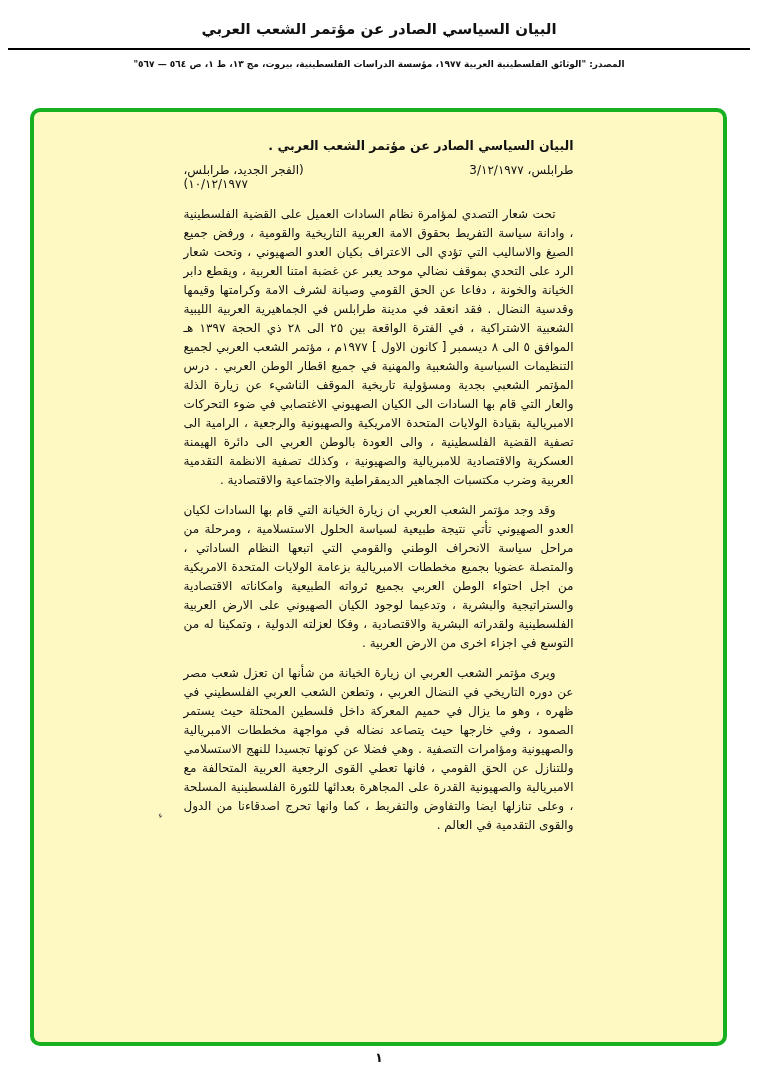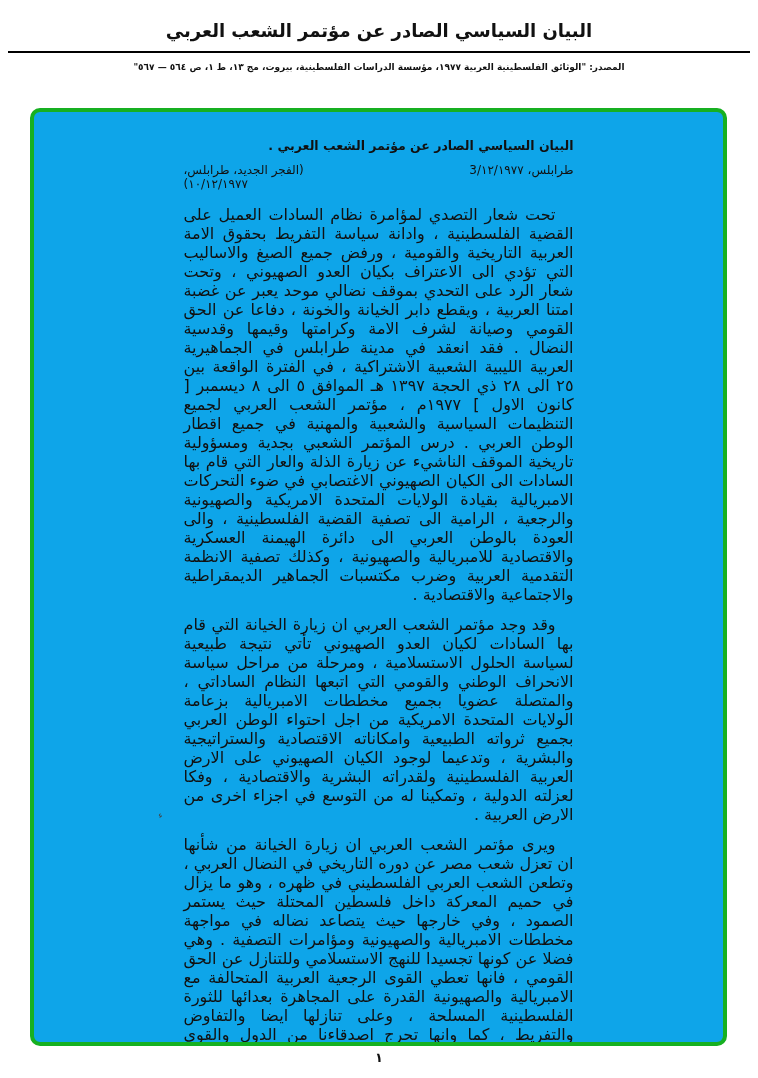--- a/index.html
+++ b/index.html
@@ -11,21 +11,21 @@
     background: #ffffff;
     margin: 0 auto;
     font-family: "DejaVu Sans", "Liberation Sans", sans-serif;
     color: #111111;
     overflow: hidden;
   }
   .hdr { padding-top: 20px; }
   .hdr-title {
     direction: rtl;
     text-align: center;
-    font-size: 18px;
+    font-size: 15px;
     font-weight: bold;
     margin: 0;
   }
   .hdr-rule {
     border: none;
     border-top: 2px solid #000000;
     margin: 10px 8px 9px 8px;
   }
   .src-line {
     direction: rtl;
@@ -36,21 +36,21 @@
   }
   .frame {
     position: absolute;
     left: 30px;
     top: 108px;
     width: 697px;
     height: 938px;
     border: 4px solid var(--frame-green, #17b021);
     border-radius: 10px;
     overflow: hidden;
-    background: #0ea5e9;
+    background: #fef9c3;
   }
   .doc {
     direction: rtl;
     width: 390px;
     margin: 26px auto 0 auto;
     text-align: justify;
   }
   .doc-title {
     font-size: 12.5px;
     font-weight: bold;
@@ -59,21 +59,21 @@
   }
   .dateline {
     display: flex;
     justify-content: space-between;
     align-items: flex-start;
     font-size: 12px;
     margin-bottom: 14px;
   }
   .dl-left { max-width: 175px; text-align: left; }
   .doc p {
-    font-size: 16px;
+    font-size: 12px;
     line-height: 19px;
     margin: 0 0 11px 0;
     text-indent: 18px;
   }
   .artifact {
     position: absolute;
     left: 124px;
     top: 698px;
     font-size: 9px;
     color: #444444;

